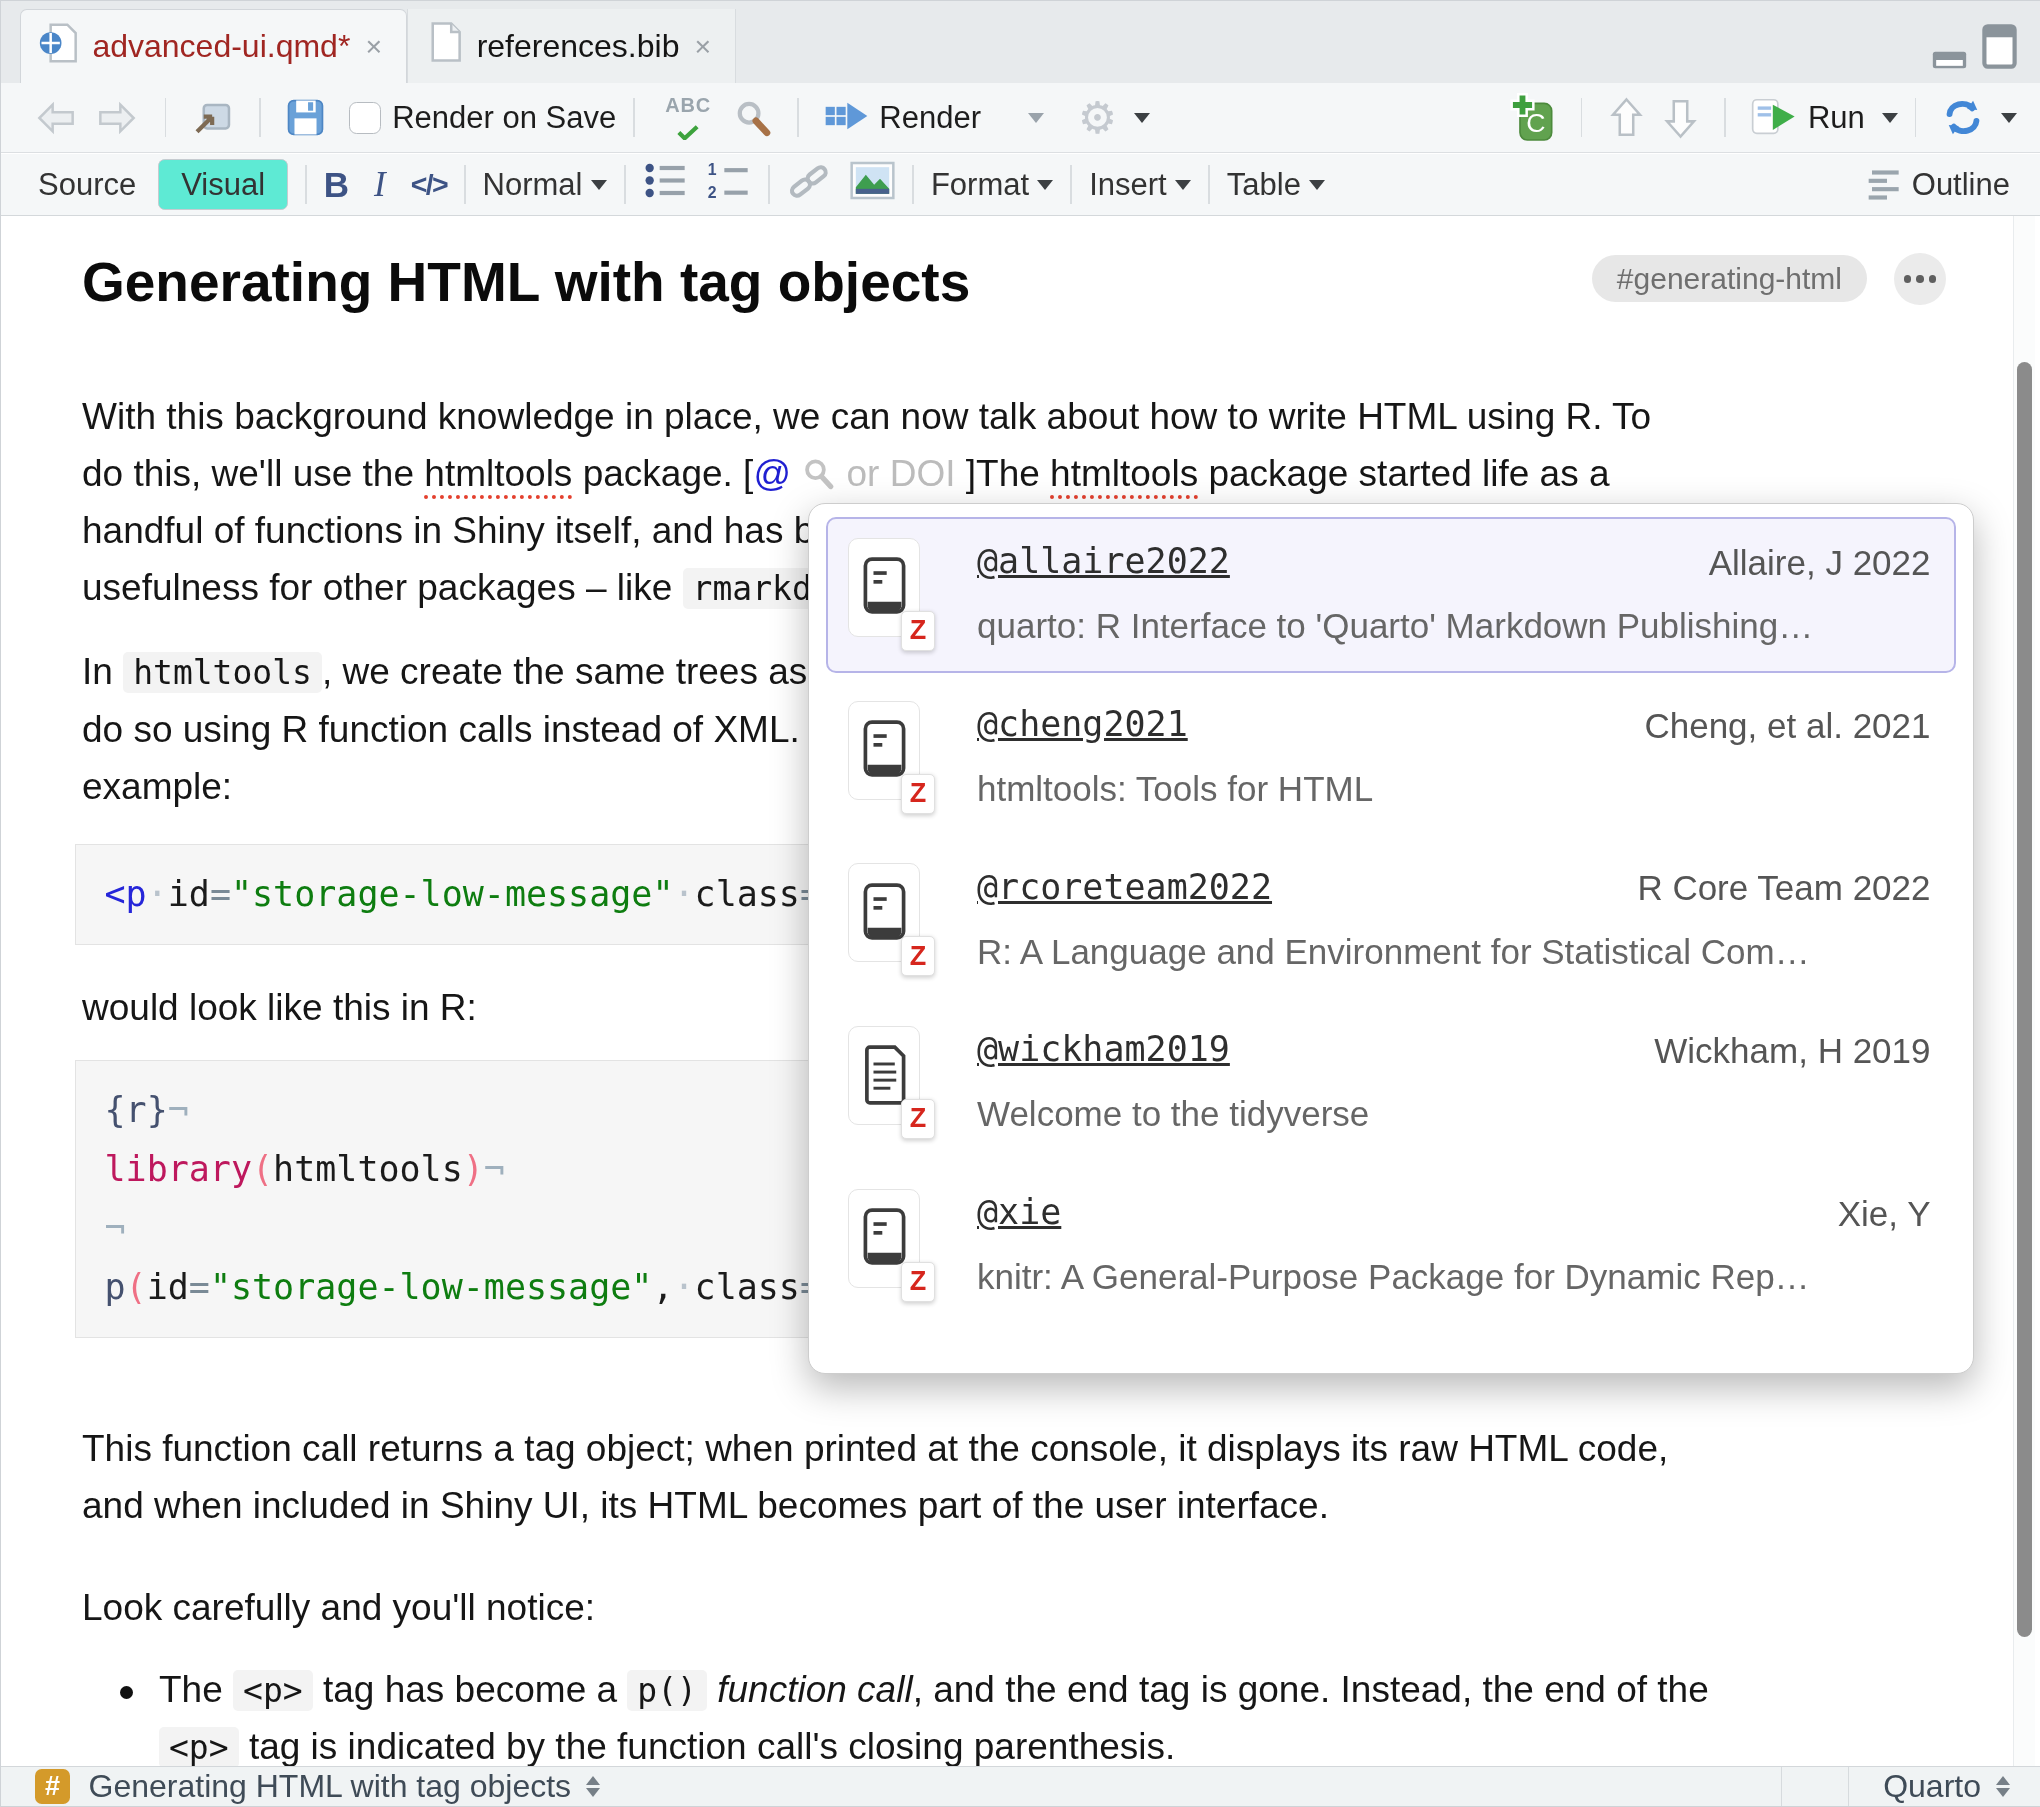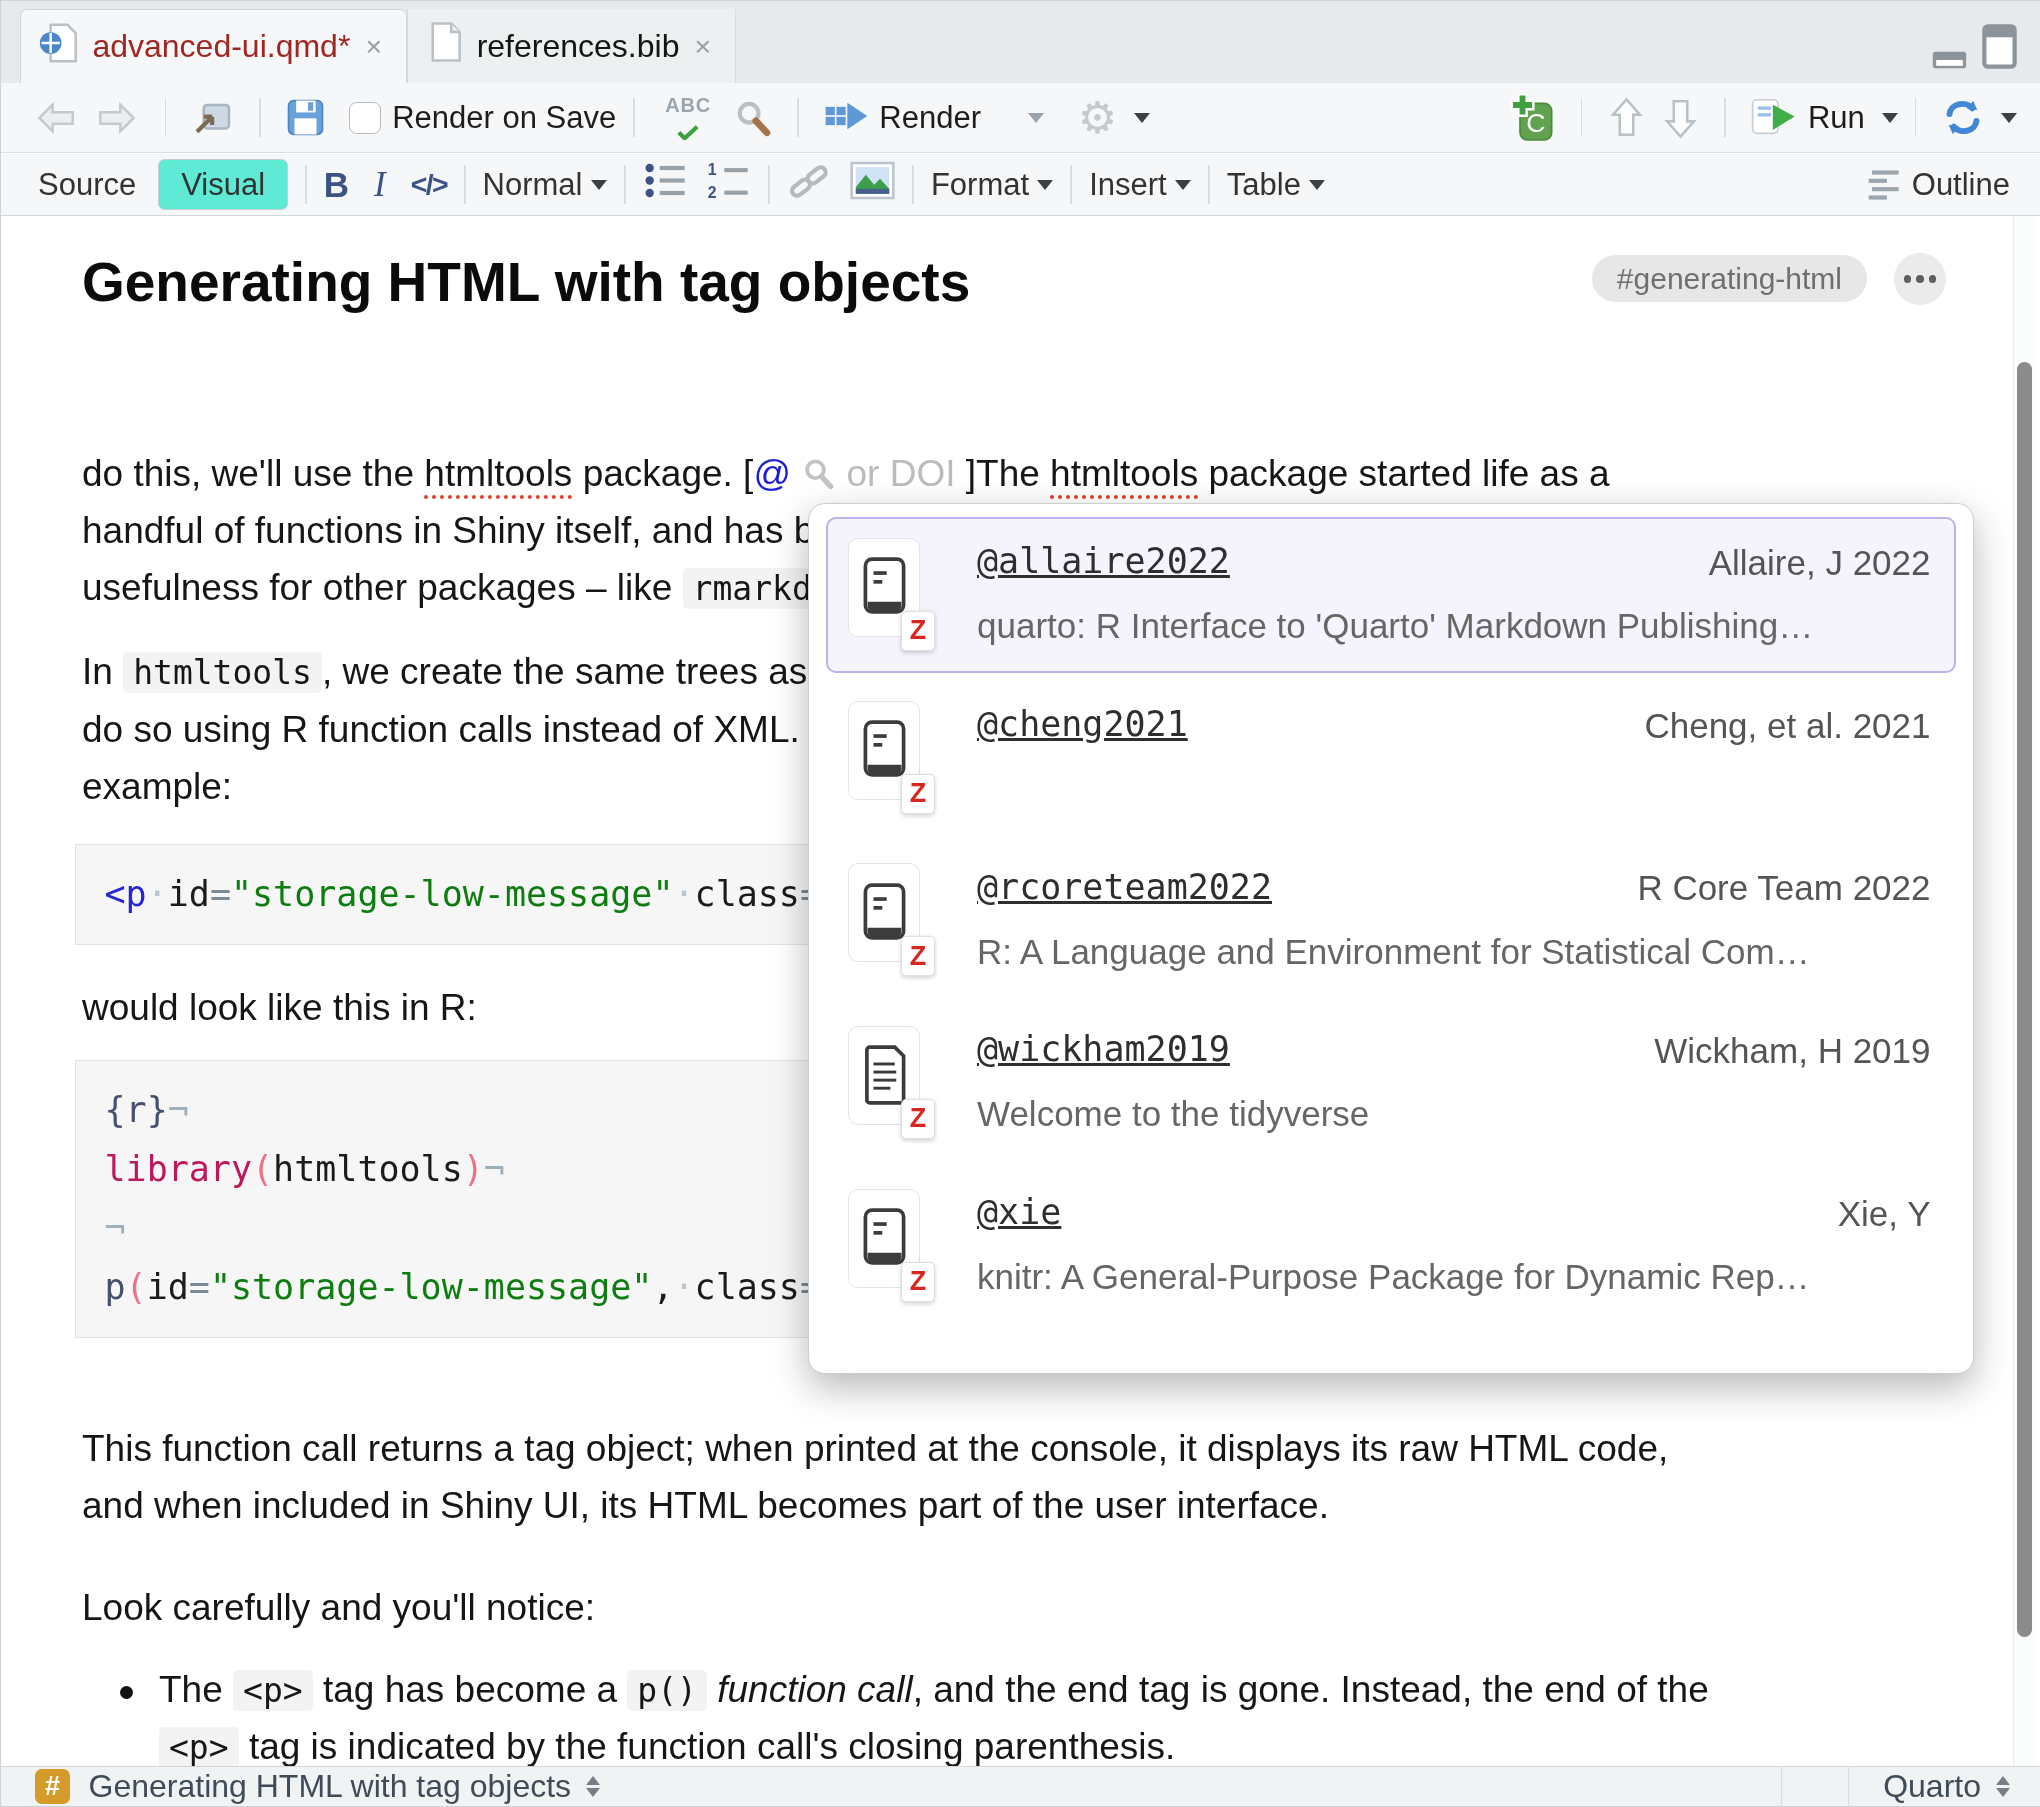--- a/index.html
+++ b/index.html
@@ -288,20 +288,21 @@
 
   <div class="content">
     <div class="h1">Generating HTML with tag objects</div>
     <div class="anchor-badge">#generating-html</div>
     <div class="more-btn">
         <i></i>
         <i></i>
         <i></i>
       </div>
 
+    <div class="tline" style="top:180px;"><span>With this background knowledge in place, we can now talk about how to write HTML using R. To</span></div>
     <div class="tline" style="top:237px;"><span>do this, we'll use the </span><span class="misspell">htmltools</span><span> package. [</span><span class="cite-at">@</span><span> </span><span><svg width="35" height="35" viewBox="0 0 46 46" style="vertical-align:-5px;">
             <circle cx="19" cy="18" r="11" fill="none" stroke="#c3c3c3" stroke-width="5"></circle>
             <line x1="27" y1="27" x2="39" y2="40" stroke="#c3c3c3" stroke-width="7" stroke-linecap="round"></line>
           </svg></span><span> </span><span class="cite-ph">or DOI</span><span> ]</span><span>The </span><span class="misspell">htmltools</span><span> package started life as a</span></div>
     <div class="tline" style="top:294px;"><span>handful of functions in Shiny itself, and has been</span></div>
     <div class="tline" style="top:351px;"><span>usefulness for other packages – like </span><span class="chip">rmarkdown</span></div>
 
     <div class="tline" style="top:435px;"><span>In </span><span class="chip">htmltools</span><span>, we create the same trees as before, but</span></div>
     <div class="tline" style="top:493px;"><span>do so using R function calls instead of XML. Here's an</span></div>
     <div class="tline" style="top:550px;"><span>example:</span></div>
@@ -348,20 +349,21 @@
               <svg width="47" height="64" viewBox="0 0 64 84">
                 <rect x="6" y="4" width="52" height="72" rx="9" fill="#fff" stroke="#3c3c3c" stroke-width="5"></rect>
                 <line x1="17" y1="23" x2="35" y2="23" stroke="#3c3c3c" stroke-width="5"></line>
                 <line x1="17" y1="35" x2="29" y2="35" stroke="#3c3c3c" stroke-width="5"></line>
                 <path d="M9 62 h46 v5 a9 9 0 0 1 -9 9 h-28 a9 9 0 0 1 -9 -9 z" fill="#3c3c3c"></path>
               </svg>
               <span class="zbadge">Z</span>
             </div>
             <div class="cite-key">@cheng2021</div>
             <div class="cite-author">Cheng, et al. 2021</div>
+            <div class="cite-title">htmltools: Tools for HTML</div>
           </div>
           <div class="cite-item">
             <div class="cite-iconbox">
               <svg width="47" height="64" viewBox="0 0 64 84">
                 <rect x="6" y="4" width="52" height="72" rx="9" fill="#fff" stroke="#3c3c3c" stroke-width="5"></rect>
                 <line x1="17" y1="23" x2="35" y2="23" stroke="#3c3c3c" stroke-width="5"></line>
                 <line x1="17" y1="35" x2="29" y2="35" stroke="#3c3c3c" stroke-width="5"></line>
                 <path d="M9 62 h46 v5 a9 9 0 0 1 -9 9 h-28 a9 9 0 0 1 -9 -9 z" fill="#3c3c3c"></path>
               </svg>
               <span class="zbadge">Z</span>

